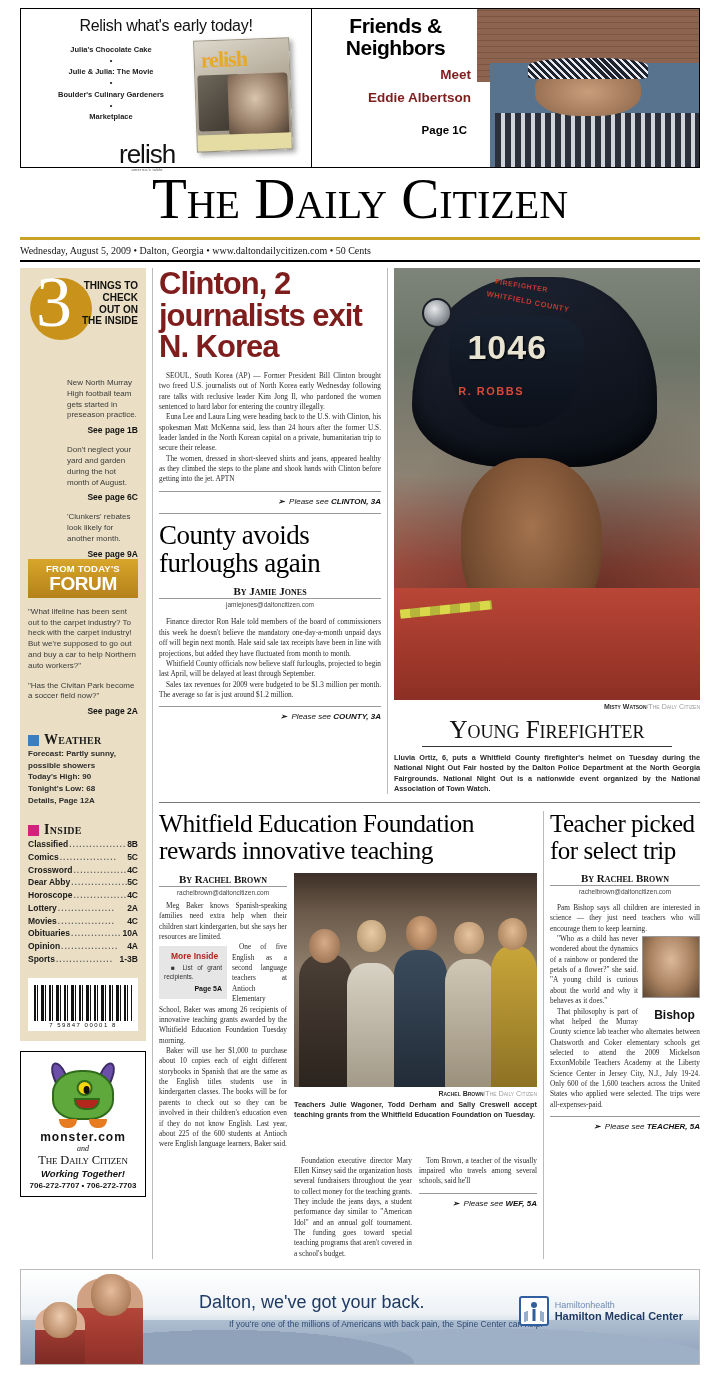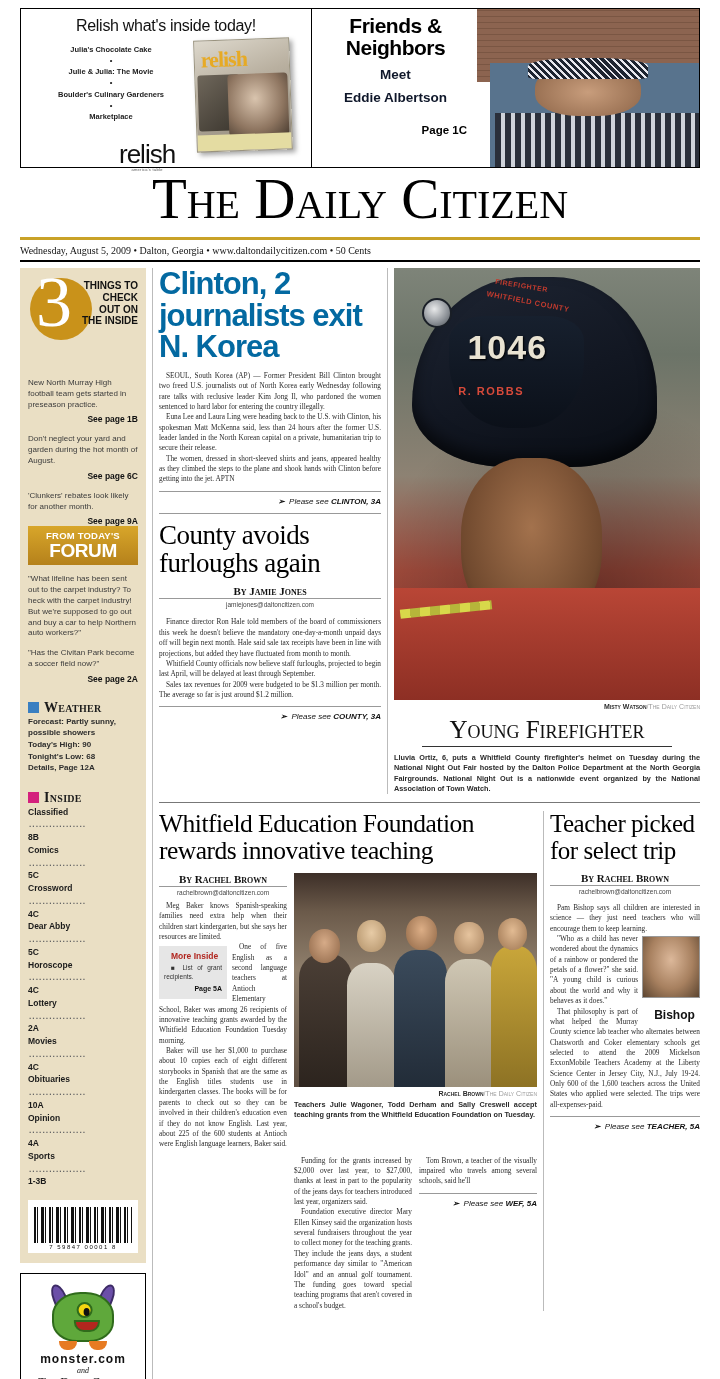--- a/index.html
+++ b/index.html
@@ -66,21 +66,21 @@
     flex: 1; border-top: 1px solid #000; border-bottom: 1px solid #000;
     border-right: 1px solid #000; background: #fff; display: flex;
   }
   .fn-text { width: 165px; padding: 6px 6px 0 8px; text-align: center; }
   .fn-text .fn-title {
     font-family: "Liberation Sans", sans-serif; font-weight: bold;
     font-size: 21px; line-height: 1.04; color: #000; letter-spacing: -0.5px;
   }
   .fn-text .fn-meet {
     font-family: "Liberation Sans", sans-serif; font-weight: bold;
-    font-size: 13.5px; line-height: 1.15; color: #0f172a; margin-top: 8px;
+    font-size: 13.5px; line-height: 1.15; color: #7f1d1d; margin-top: 8px; text-align: right;
   }
   .fn-text .fn-page {
     font-family: "Liberation Sans", sans-serif; font-weight: bold;
     font-size: 11.5px; color: #000; margin-top: 18px; text-align: right; padding-right: 4px;
   }
   .fn-photo {
     flex: 1; position: relative; overflow: hidden;
     background: linear-gradient(180deg,#8e6a52 0%,#9c7258 28%,#7b93ad 29%,#6f86a0 60%,#5d7near 100%);
   }
   .fn-photo .brick {
@@ -138,21 +138,21 @@
     position: absolute; left: 8px; top: -10px; font-family: "Liberation Serif", serif;
     font-size: 72px; color: #fff; line-height: 1; font-weight: normal;
   }
   .three-text {
     position: absolute; left: 52px; top: 4px; right: 0;
     font-family: "Liberation Sans", sans-serif; font-weight: bold;
     font-size: 10px; line-height: 1.18; color: #111; text-align: right;
   }
   .rail-item {
     font-family: "Liberation Sans", sans-serif; font-size: 8px; line-height: 1.35;
-    color: #3b3b3b; margin-top: 10px;
+    color: #3b3b3b; margin-top: 10px; margin-left: 39px;
   }
   .rail-page {
     font-family: "Liberation Sans", sans-serif; font-size: 8.5px; font-weight: bold;
     color: #111; text-align: right; margin-top: 4px;
   }
   .forum-badge {
     background: linear-gradient(180deg,#d8a62a,#b5811b);
     padding: 4px 6px 5px; text-align: center;
   }
   .forum-badge .t1 {
@@ -176,21 +176,21 @@
   .sec-head .lbl {
     font-family: "Liberation Serif", serif; font-variant: small-caps;
     font-size: 14px; font-weight: bold; color: #1b1b1b; letter-spacing: .3px;
   }
   .wx-line {
     font-family: "Liberation Sans", sans-serif; font-size: 8px; font-weight: bold;
     color: #2c2c2c; line-height: 1.45;
   }
   .idx-row {
     display: flex; align-items: baseline; font-family: "Liberation Sans", sans-serif;
-    font-size: 8.5px; font-weight: bold; color: #1b1b1b; line-height: 1.5; flex-direction: column;
+    font-size: 8.5px; font-weight: bold; color: #1b1b1b; line-height: 1.5;
   }
   .idx-row .nm { white-space: nowrap; }
   .idx-row .dots { flex: 1; overflow: hidden; letter-spacing: 1px; color: #666; padding: 0 1px; }
   .idx-row .pg { white-space: nowrap; }
   .barcode-wrap { background: #fff; margin-top: 12px; padding: 7px 6px 3px; }
   .barcode {
     height: 36px; width: 100%;
     background: repeating-linear-gradient(90deg,
       #111 0 2px, #fff 2px 3px, #111 3px 4px, #fff 4px 7px,
       #111 7px 10px, #fff 10px 11px, #111 11px 12px, #fff 12px 15px);
@@ -240,21 +240,21 @@
     font-family: "Liberation Sans", sans-serif; font-weight: bold; font-style: italic;
     font-size: 9.5px; color: #111;
   }
   .monster-ph {
     font-family: "Liberation Sans", sans-serif; font-weight: bold; font-size: 8px;
     color: #111; margin-top: 2px;
   }
 
   
   .hl-sans {
-    font-family: "Liberation Sans", sans-serif; font-weight: bold; color: #0369a1;
+    font-family: "Liberation Sans", sans-serif; font-weight: bold; color: #7f1d1d;
     line-height: 1.02; letter-spacing: -1px;
   }
   .hl-serif {
     font-family: "Liberation Serif", serif; font-weight: normal; color: #000;
     line-height: 1.05; letter-spacing: -0.5px;
   }
   .byline {
     font-family: "Liberation Serif", serif; font-variant: small-caps; font-weight: bold;
     font-size: 11px; text-align: center; color: #111; border-bottom: 1px solid #999;
     padding-bottom: 1px; margin-top: 8px;
@@ -454,21 +454,21 @@
   .ad-brand2 { font-family: "Liberation Sans", sans-serif; font-size: 11px; font-weight: bold; color: #1f3a63; }
 </style>
 </head>
 <body>
 
 <div class="page">
 
   <div class="promo-strip">
 
     <div class="promo-relish">
-      <h2>Relish what's inside today!</h2>
+      <h2>Relish what's early today!</h2>
       <div class="relish-body">
         <ul class="relish-list">
           <li>Julia's Chocolate Cake</li>
           <li class="relish-sep">•</li>
           <li>Julie &amp; Julia: The Movie</li>
           <li class="relish-sep">•</li>
           <li>Boulder's Culinary Gardeners</li>
           <li class="relish-sep">•</li>
           <li>Marketplace</li>
         </ul>
@@ -726,21 +726,20 @@
                 <b>Rachel Brown</b><span>/The Daily Citizen</span>
               </div>
               <div class="cap-body" style="margin-top:3px;">Teachers Julie Wagoner, Todd Derham and Sally Creswell accept teaching grants from the Whitfield Education Foundation on Tuesday.</div>
             </div>
           </div>
 
           <div style="display:flex;gap:7px;margin-top:6px;">
             <div style="width:128px;"></div>
             <div style="width:118px;">
               <div class="bodytext">
-                <p>Funding for the grants increased by $2,000 over last year, to $27,000, thanks at least in part to the popularity of the jeans days for teachers introduced last year, organizers said.</p>
                 <p>Foundation executive director Mary Ellen Kinsey said the organization hosts several fundraisers throughout the year to collect money for the teaching grants. They include the jeans days, a student performance day similar to "American Idol" and an annual golf tournament. The funding goes toward special teaching programs that aren't covered in a school's budget.</p>
               </div>
             </div>
             <div style="flex:1;">
               <div class="bodytext">
                 <p>Tom Brown, a teacher of the visually impaired who travels among several schools, said he'll</p>
               </div>
               <div class="jump">
                 <span>➢&nbsp;</span>
                 <span class="lbl">Please see</span>

